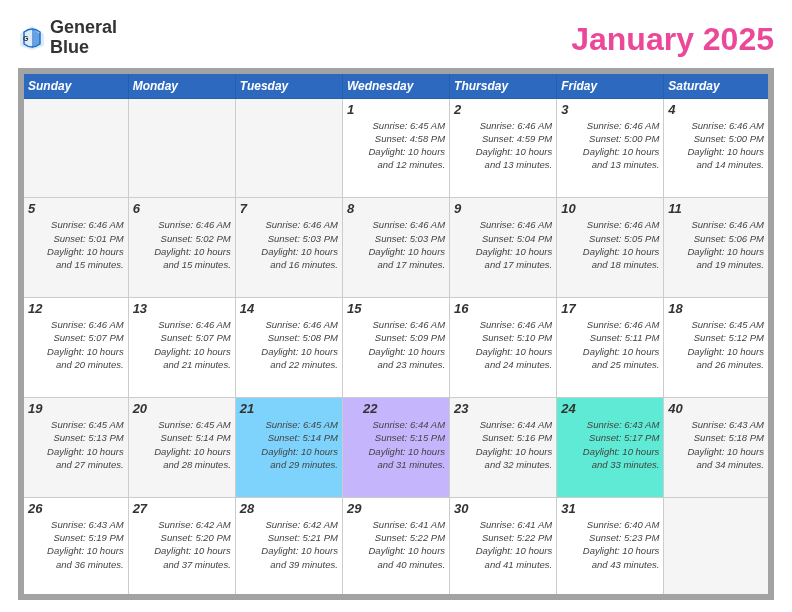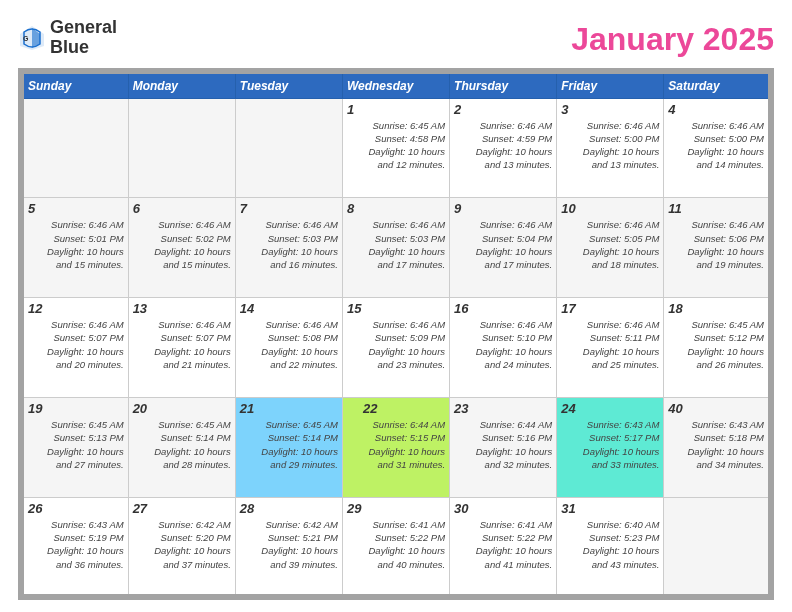--- a/index.html
+++ b/index.html
@@ -290,21 +290,21 @@
 Daylight: 10 hours
 and 28 minutes.</div>
           </td>
           <td style="background: #7dd3fc;">
             <div class="day-number">21</div>
             <div class="day-info" style="white-space: pre-line;">Sunrise: 6:45 AM
 Sunset: 5:14 PM
 Daylight: 10 hours
 and 29 minutes.</div>
           </td>
-          <td style="background: #bef264; padding-left: 20px;">
+          <td style="background: #c4b5fd; padding-left: 20px;">
             <div class="day-number">22</div>
             <div class="day-info" style="white-space: pre-line;">Sunrise: 6:44 AM
 Sunset: 5:15 PM
 Daylight: 10 hours
 and 31 minutes.</div>
           </td>
           <td style="background: rgb(245, 245, 245);">
             <div class="day-number">23</div>
             <div class="day-info" style="white-space: pre-line;">Sunrise: 6:44 AM
 Sunset: 5:16 PM

